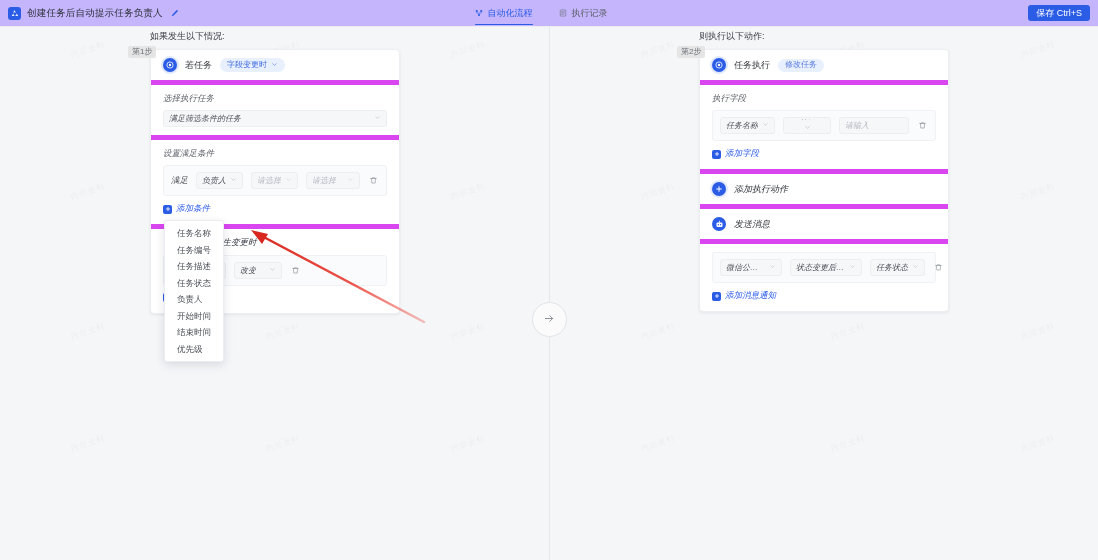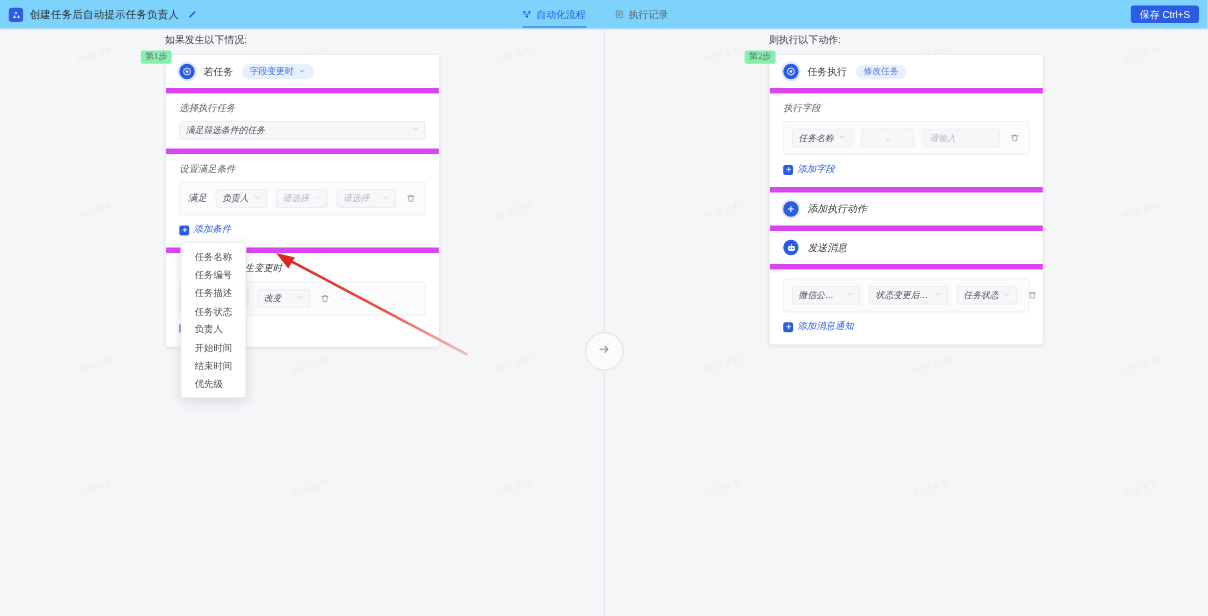--- a/index.html
+++ b/index.html
@@ -7,21 +7,21 @@
     width:1098px;height:560px;overflow:hidden;
     font-family:"Liberation Sans","DejaVu Sans",sans-serif;
     background:#f5f6f8;color:#333;
     -webkit-font-smoothing:antialiased;
   }
   .app{position:relative;width:1098px;height:560px;}
 
   
   .topbar{
     position:absolute;left:0;top:0;width:1098px;height:26px;
-    background:#7dd3fc;border-bottom:1px solid #ebedf0;
+    background:#c4b5fd;border-bottom:1px solid #ebedf0;
     display:flex;align-items:center;z-index:40;
   }
   .tb-left{display:flex;align-items:center;gap:6px;padding-left:8px;flex:0 0 auto;}
   .app-logo{
     width:13px;height:13px;border-radius:3px;background:#2b5ce6;
     display:flex;align-items:center;justify-content:center;flex:0 0 auto;
   }
   .app-logo svg{display:block;}
   .doc-title{font-size:9.5px;color:#2c2f36;letter-spacing:.2px;white-space:nowrap;}
   .edit-pen{width:11px;height:11px;display:flex;align-items:center;justify-content:center;}
@@ -61,22 +61,22 @@
   .arrow-node{
     position:absolute;left:532px;top:276px;width:33px;height:33px;border-radius:50%;
     background:#fbfbfc;border:1px solid #e1e4e9;display:flex;align-items:center;justify-content:center;
     cursor:pointer;z-index:5;
   }
 
   
   .panel{position:absolute;}
   .panel-title{font-size:9px;color:#3a3d44;margin-bottom:6px;}
   .step-badge{
-    position:absolute;font-size:8px;color:#6b6f76;background:#86efac;
-    border-radius:2px;padding:2px 4px;line-height:1;white-space:nowrap;font-family:Liberation Serif, serif;
+    position:absolute;font-size:8px;color:#6b6f76;background:#e5e5e5;
+    border-radius:2px;padding:2px 4px;line-height:1;white-space:nowrap;
   }
 
   .card{
     background:#fff;border-radius:4px;box-shadow:0 1px 3px rgba(20,30,60,.07);
     border:1px solid #eceef1;overflow:visible;
   }
   .card-sec{padding:8px 12px;}
   .card-sec + .card-sec{border-top:5px solid #d946ef;font-style:italic;}
 
   .row{display:flex;align-items:center;gap:8px;}

